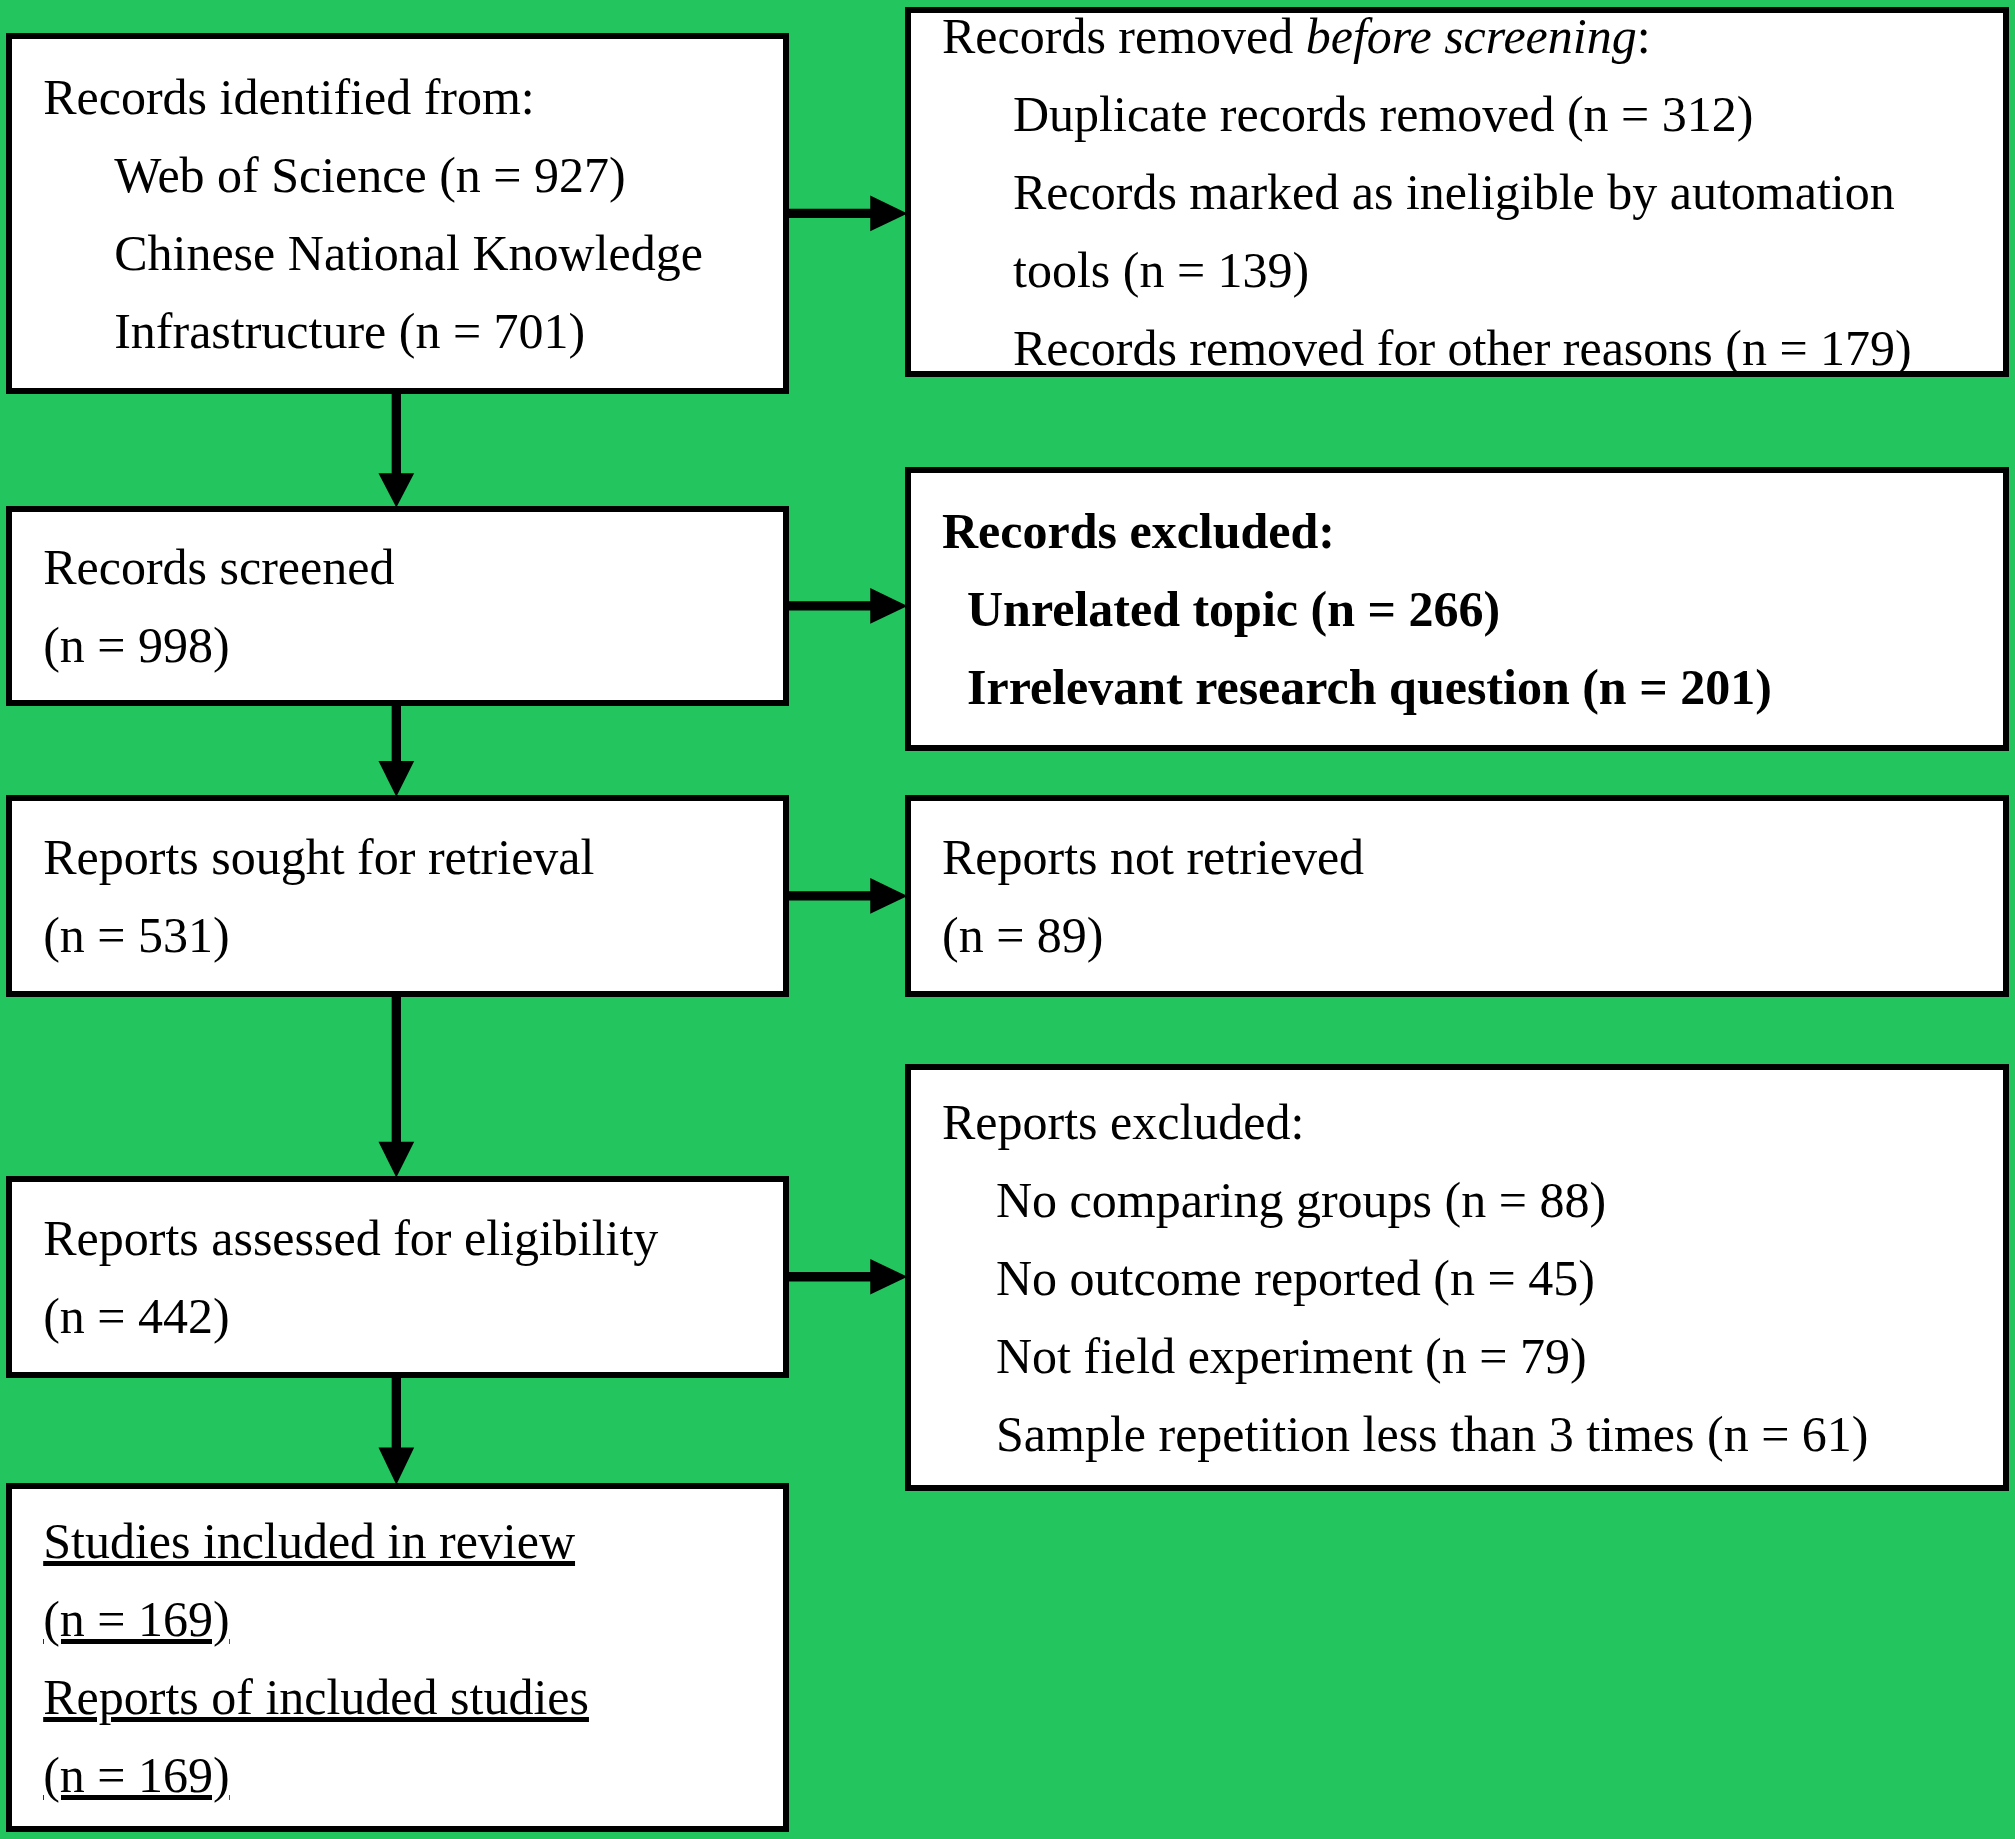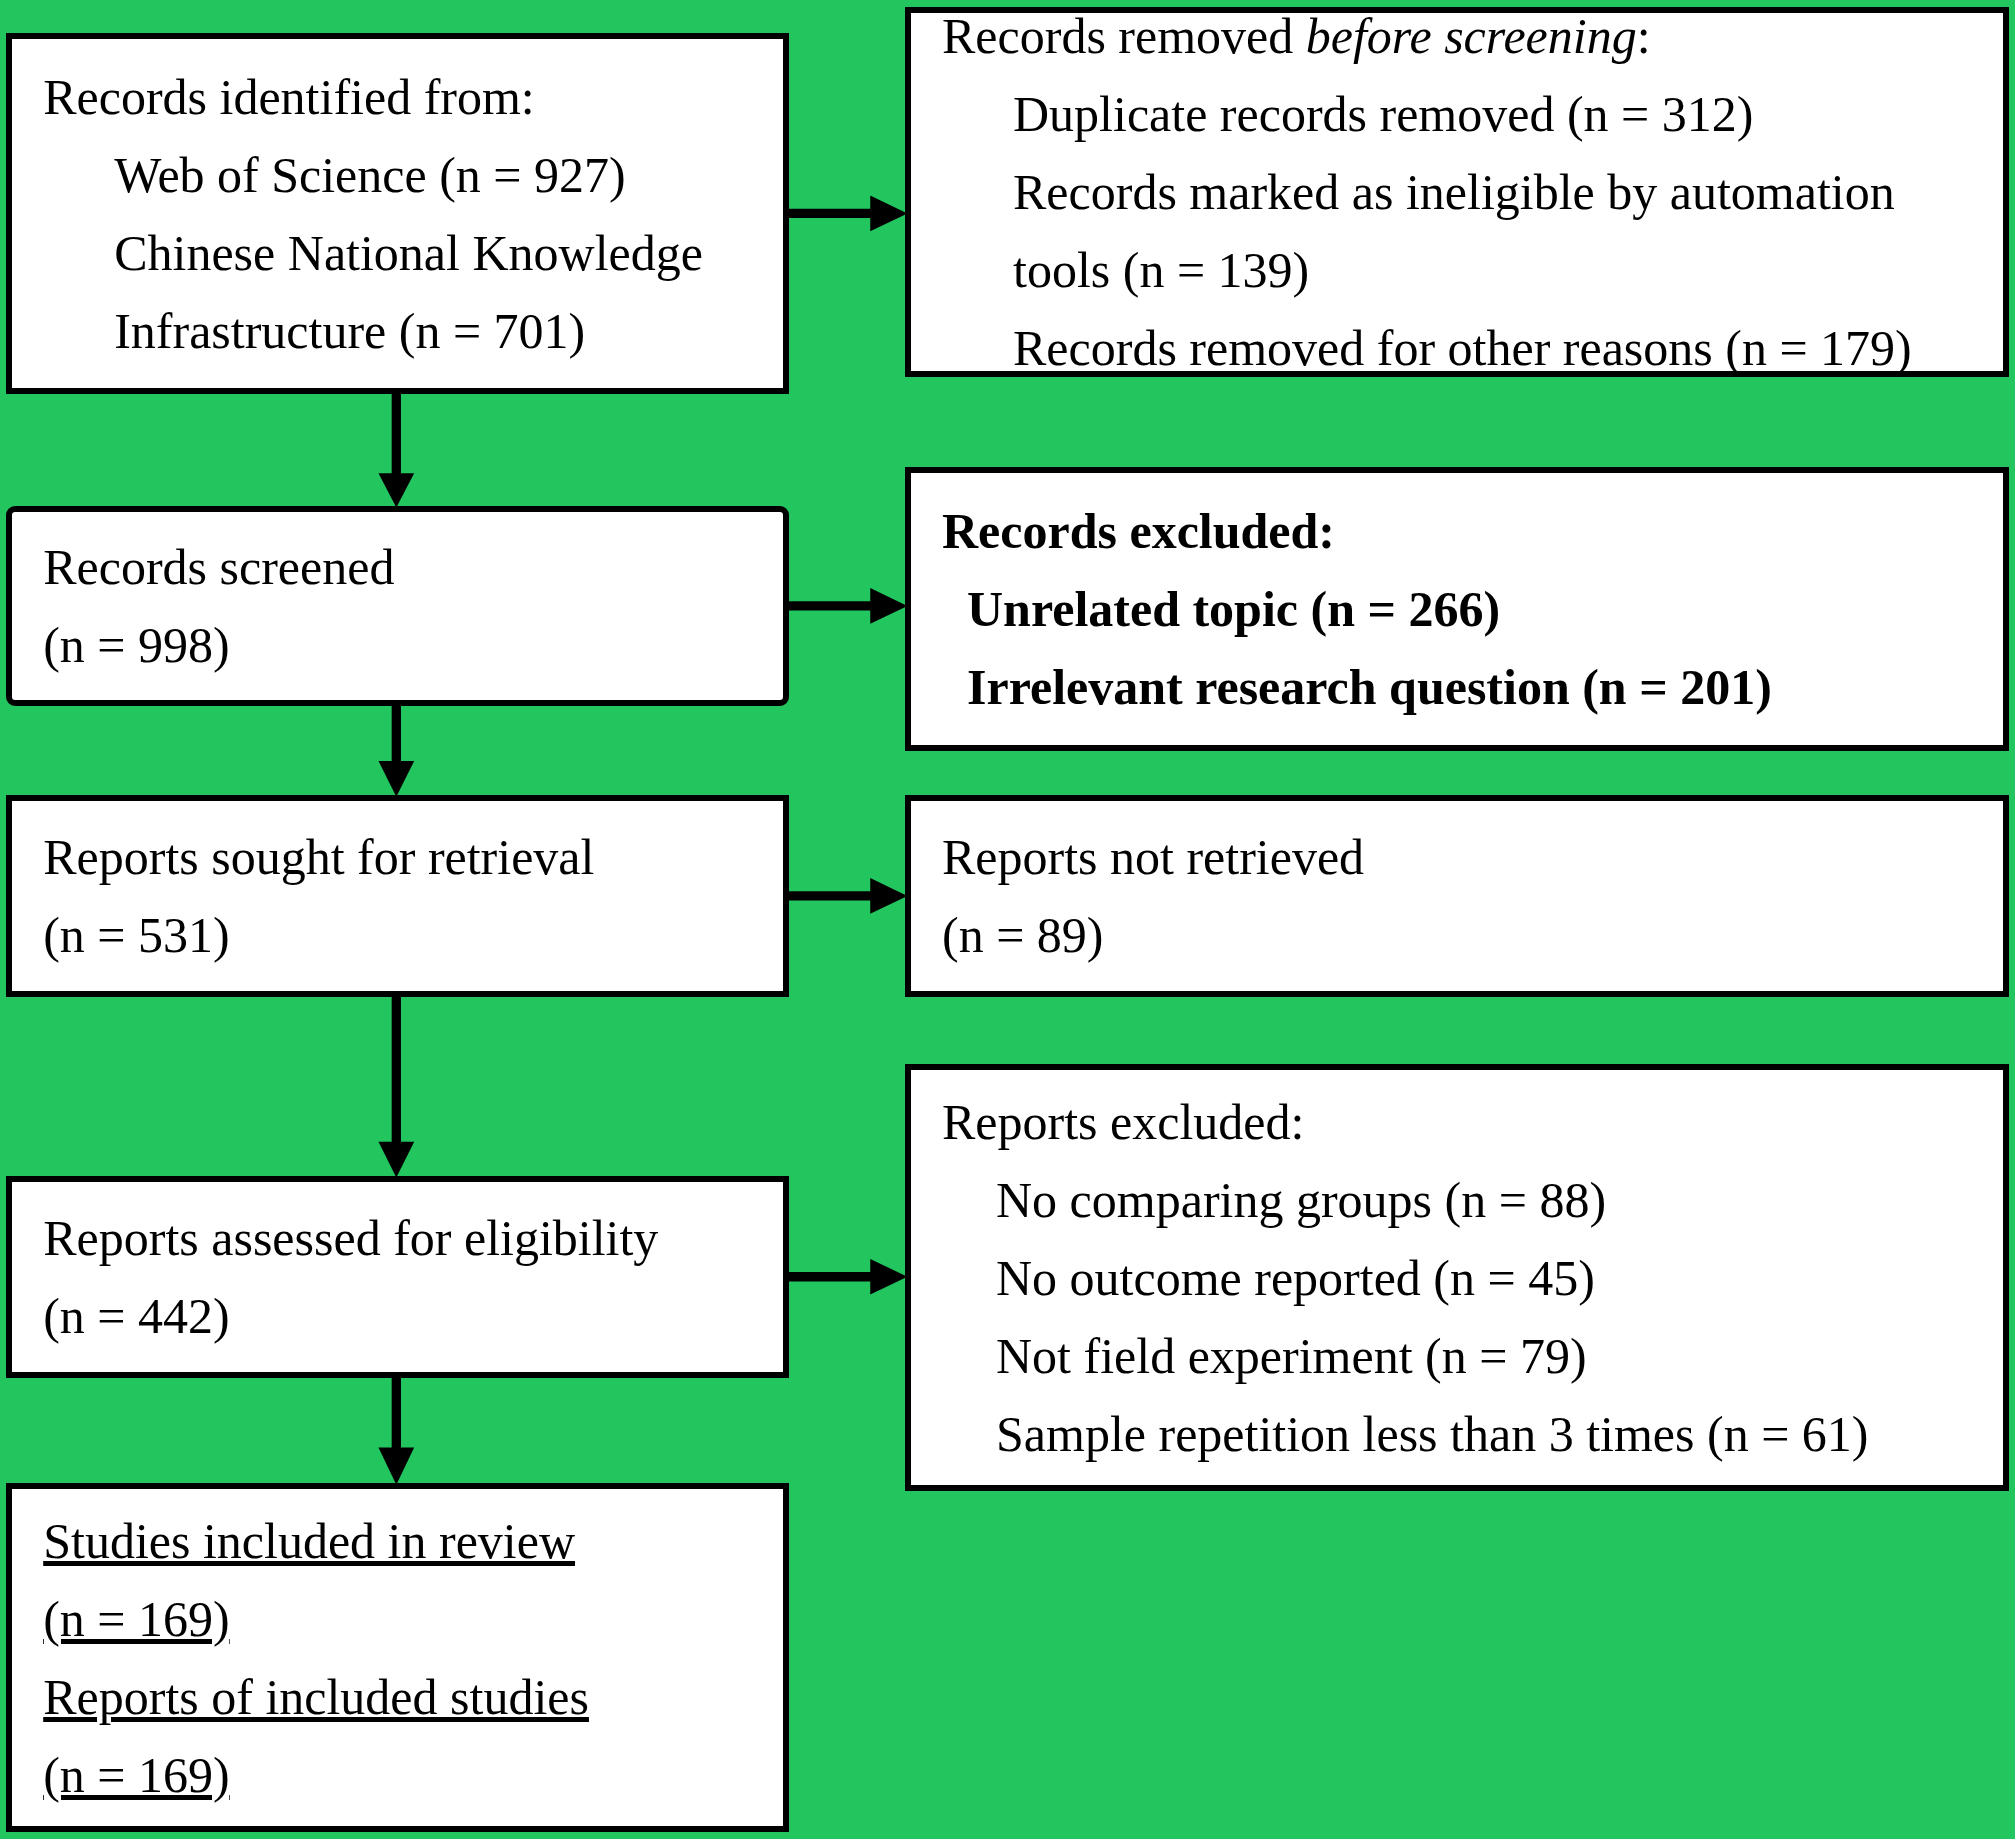--- a/index.html
+++ b/index.html
@@ -20,21 +20,21 @@
     box-sizing: border-box;
     display: flex;
     flex-direction: column;
     justify-content: center;
     padding: 7.8px 15.5px 7.8px 31px;
   }
   .col-left  { left: 6.2px;    width: 783px; }
   .col-right { left: 905px; width: 1104px; }
 
   #box-identification   { top: 33px;   height: 361px; }
-  #box-screened         { top: 506px;  height: 200px; border-radius: 9px; }
+  #box-screened         { top: 506px;  height: 200px; }
   #box-sought           { top: 795px; height: 202px; }
   #box-assessed         { top: 1176px; height: 202px; }
   #box-included         { top: 1483px; height: 349px; text-decoration: underline; }
 
   #box-removed          { top: 7px;    height: 370px; }
   #box-records-excluded { top: 467px;  height: 284px; font-weight: bold; }
   #box-not-retrieved    { top: 795px; height: 202px; }
   #box-reports-excluded { top: 1064px; height: 427px; }
 
   .line { white-space: nowrap; }

